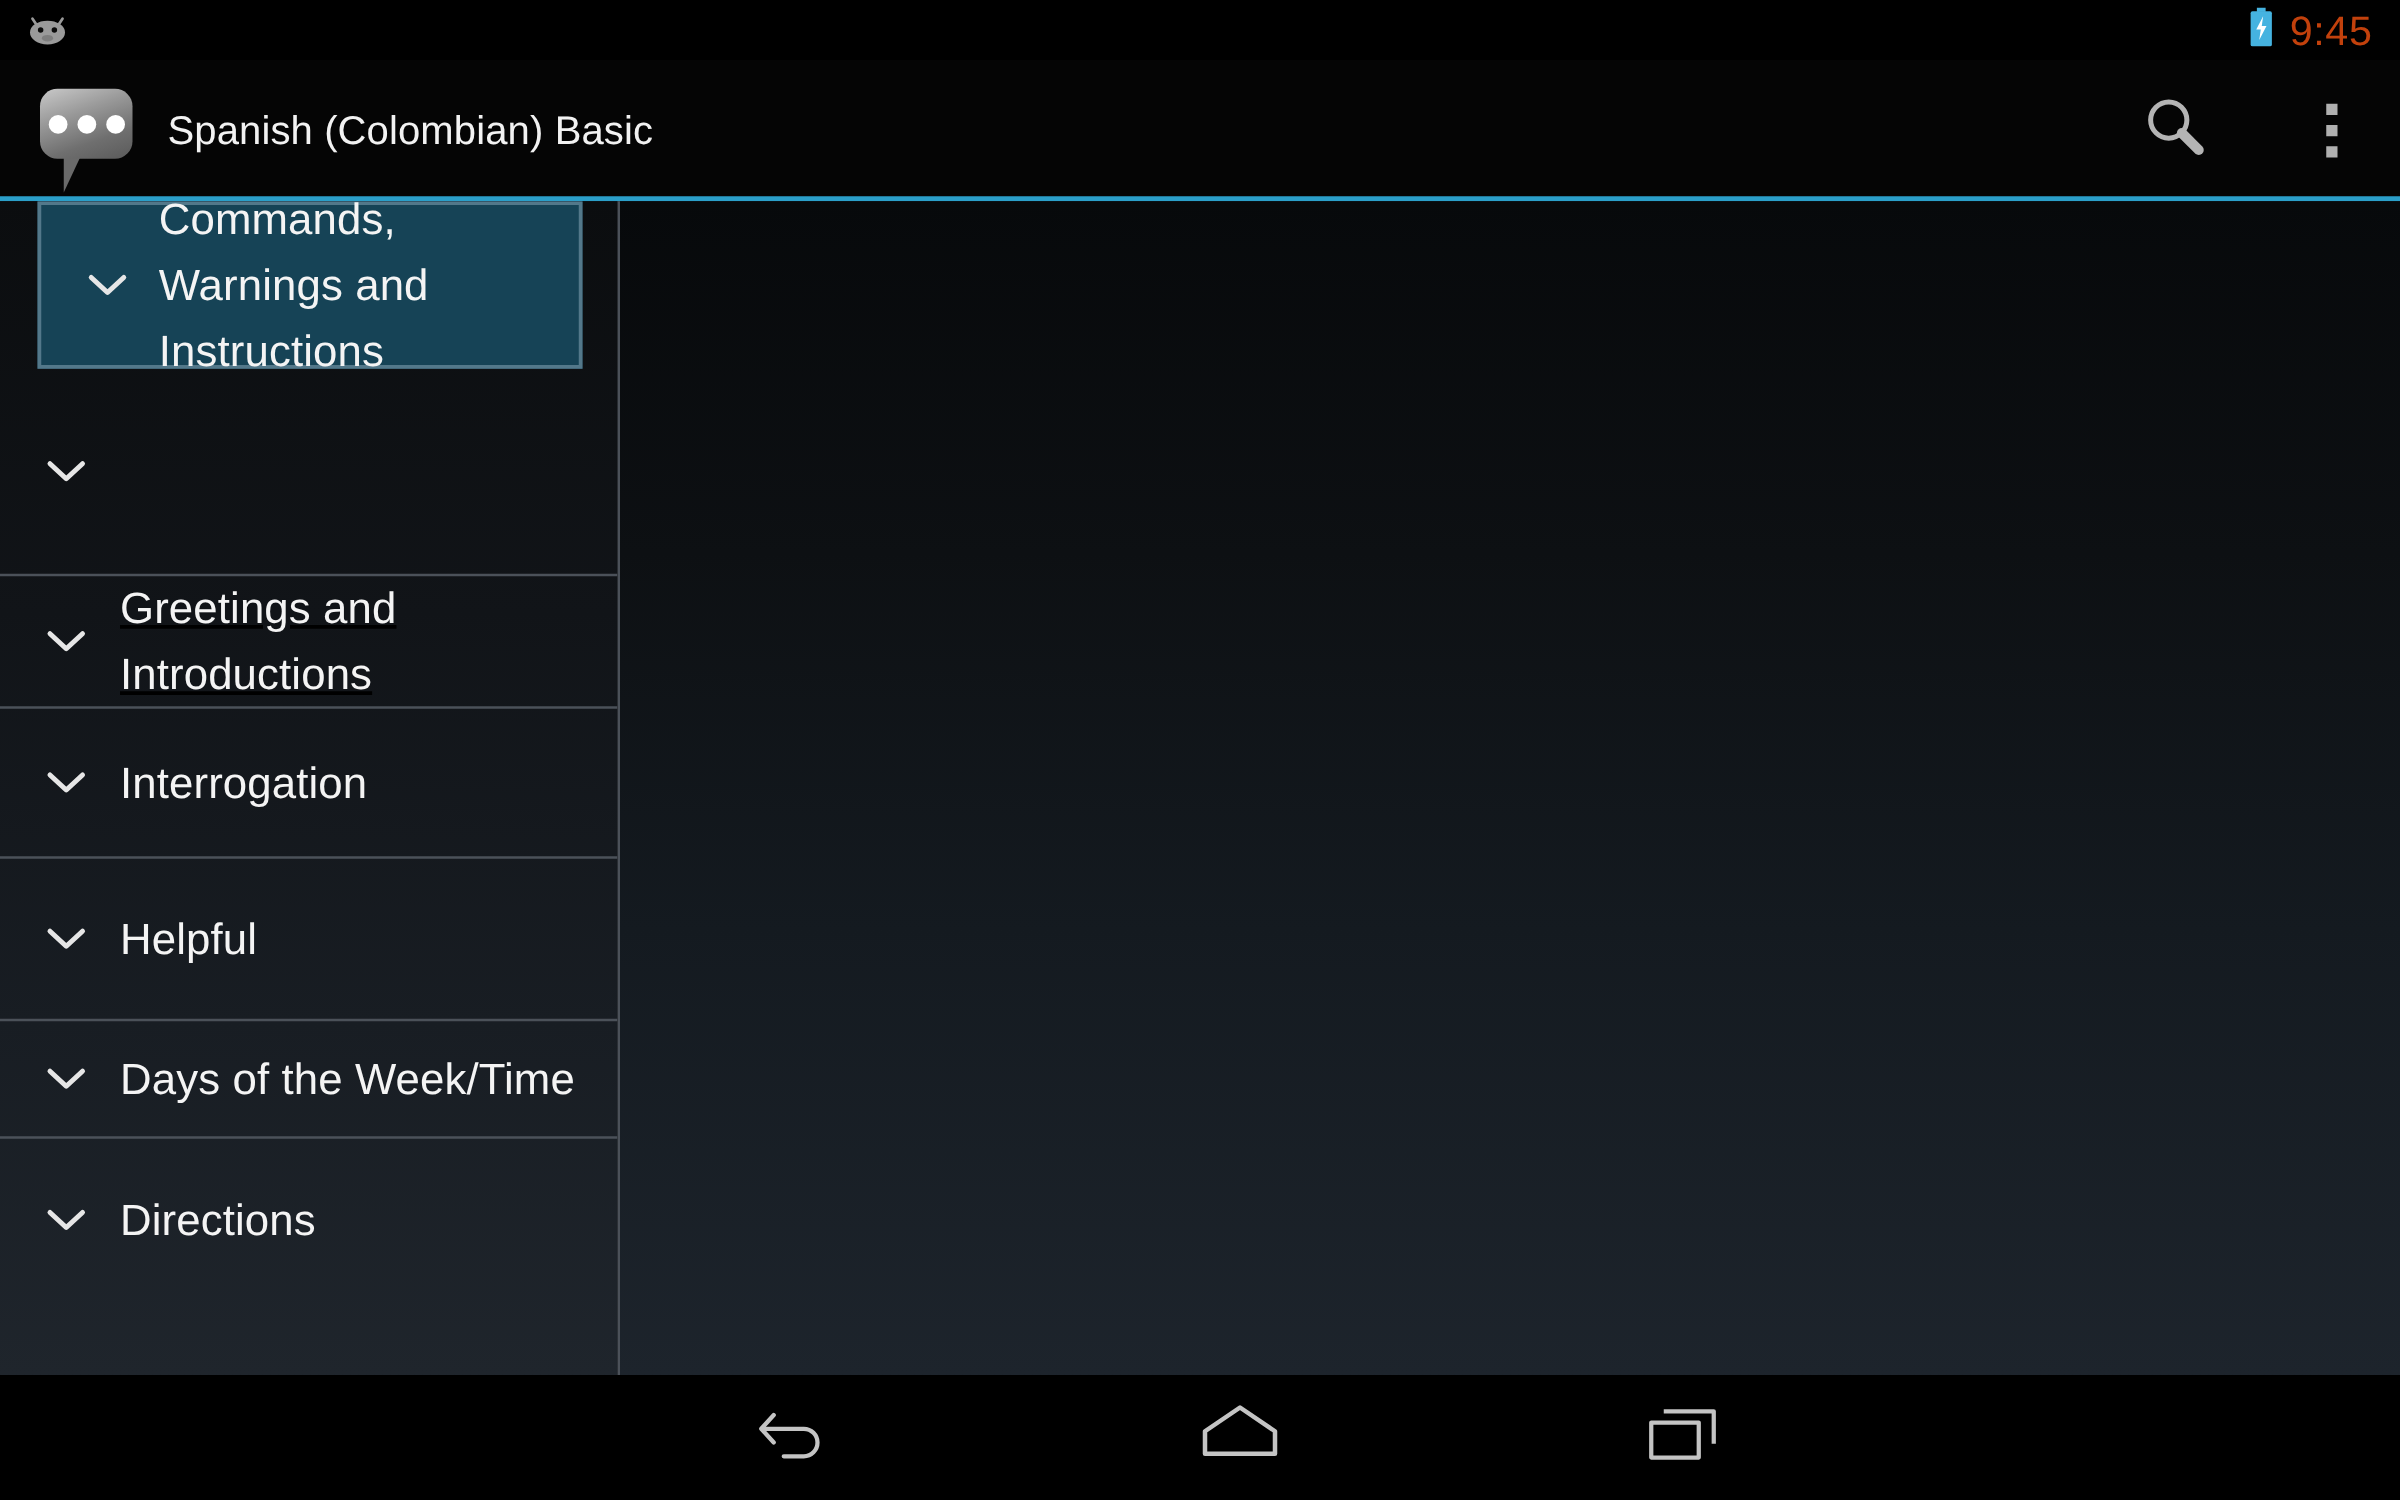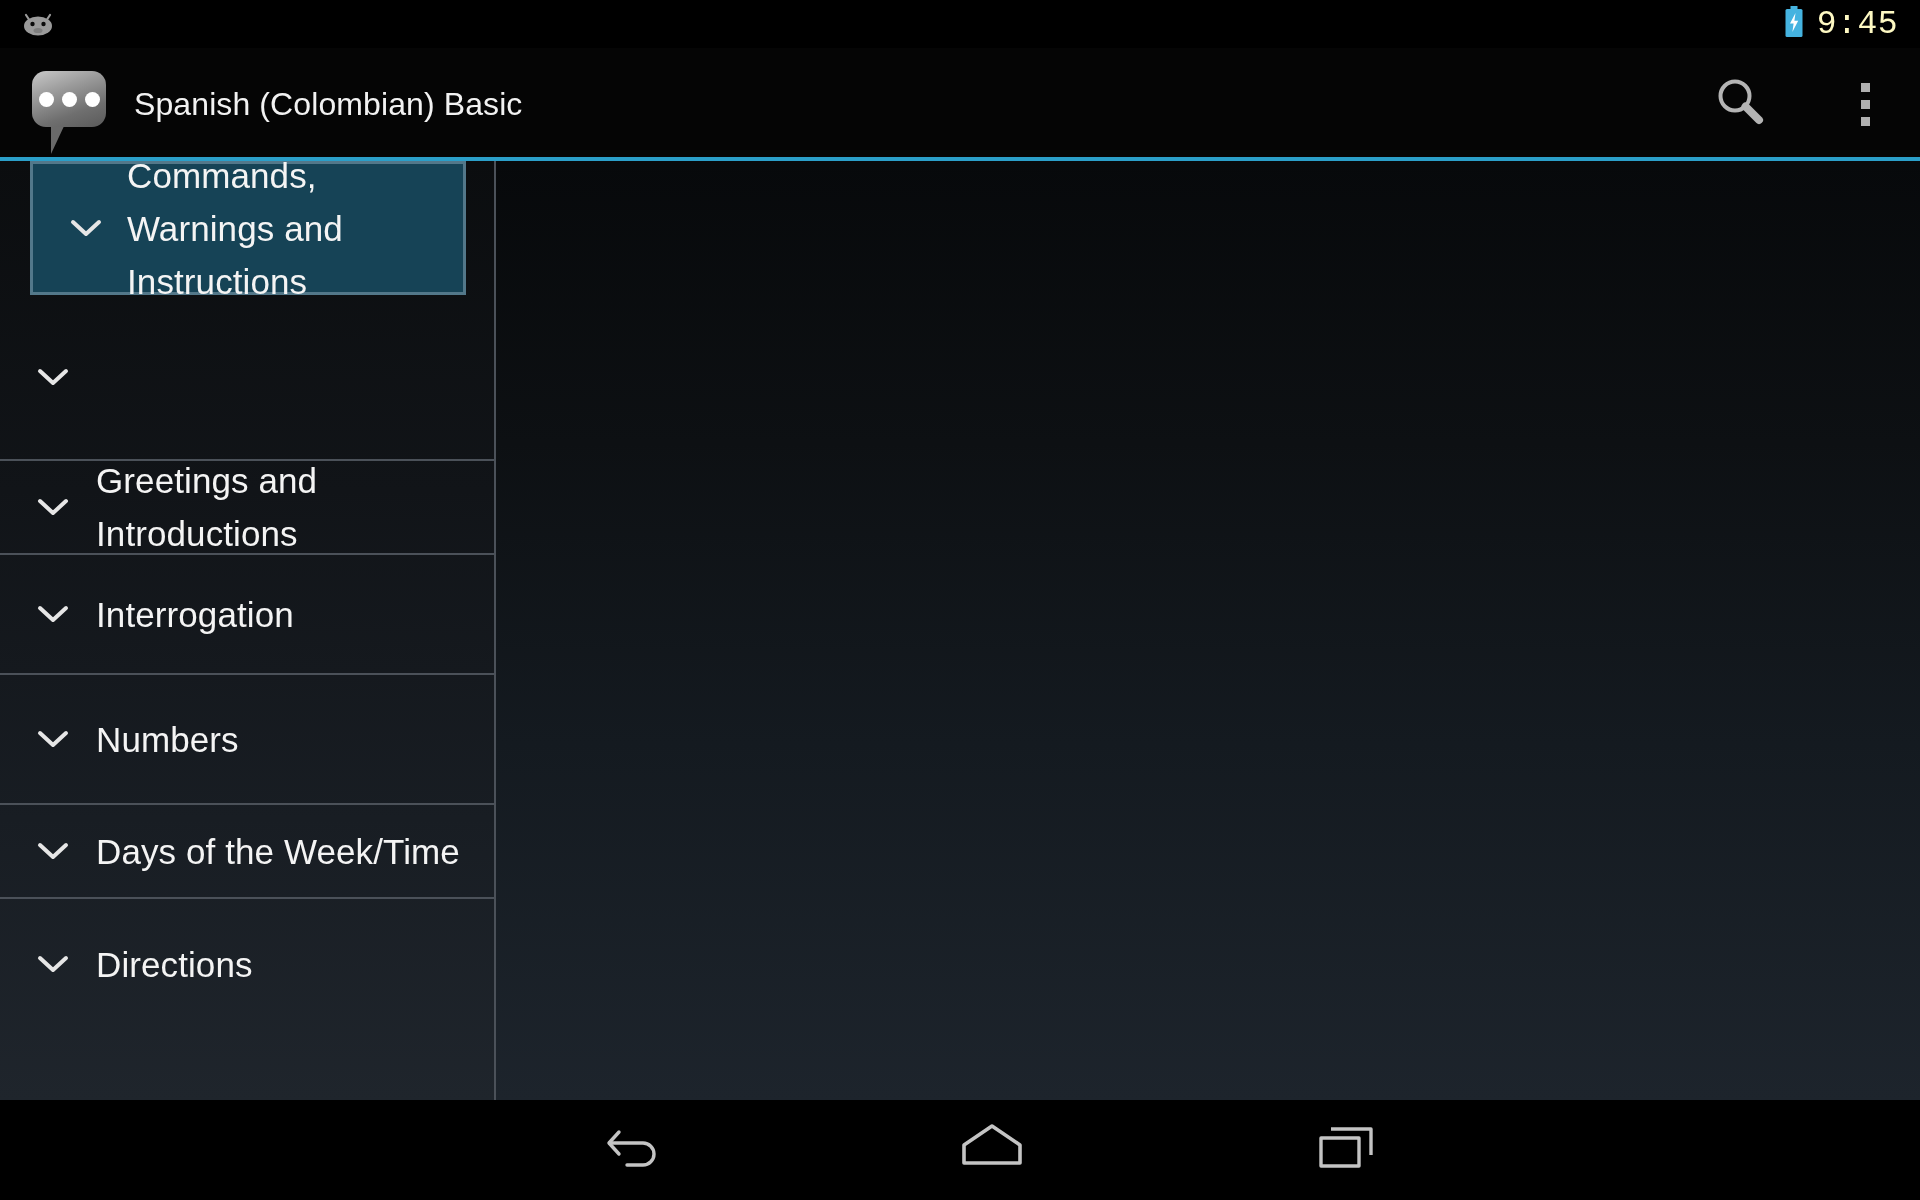--- a/index.html
+++ b/index.html
@@ -26,26 +26,25 @@
     margin-left:18px;
     width:40px; height:28px;
     display:flex; align-items:center; justify-content:center;
   }
   #status-right {
     margin-left:auto; margin-right:22px;
     display:flex; align-items:center; gap:13px;
   }
   #battery-icon { display:block; }
   #status-clock {
-    color:#fef9c3;
+    color:#c2410c;
     font-size:33px;
     letter-spacing:0.5px;
     line-height:1;
     font-weight:400;
-    font-family:Liberation Mono, monospace;
   }
 
   
   #action-bar {
     position:absolute; left:0; top:48px;
     width:1920px; height:112px;
     background:#050505;
     display:flex; align-items:center;
   }
   #app-icon {
@@ -254,21 +253,21 @@
       </div>
 
       <div class="nav-item" style="height:166px;">
         <span class="chev">
           <svg width="34" height="22" viewBox="0 0 34 22">
               <path d="M4 5 L17 17 L30 5" fill="none" stroke="#e6e6e6" stroke-width="4" stroke-linecap="round" stroke-linejoin="round"></path>
             </svg>
         </span>
       </div>
 
-      <div class="nav-item" style="height:94px;">
+      <div class="nav-item" style="height:106px;text-decoration:underline;">
         <span class="chev">
           <svg width="34" height="22" viewBox="0 0 34 22">
               <path d="M4 5 L17 17 L30 5" fill="none" stroke="#e6e6e6" stroke-width="4" stroke-linecap="round" stroke-linejoin="round"></path>
             </svg>
         </span>
         <span class="label">Greetings and Introductions</span>
       </div>
 
       <div class="nav-item" style="height:120px;">
         <span class="chev">
@@ -278,21 +277,21 @@
         </span>
         <span class="label">Interrogation</span>
       </div>
 
       <div class="nav-item" style="height:130px;">
         <span class="chev">
           <svg width="34" height="22" viewBox="0 0 34 22">
               <path d="M4 5 L17 17 L30 5" fill="none" stroke="#e6e6e6" stroke-width="4" stroke-linecap="round" stroke-linejoin="round"></path>
             </svg>
         </span>
-        <span class="label">Numbers</span>
+        <span class="label">Helpful</span>
       </div>
 
       <div class="nav-item" style="height:94px;">
         <span class="chev">
           <svg width="34" height="22" viewBox="0 0 34 22">
               <path d="M4 5 L17 17 L30 5" fill="none" stroke="#e6e6e6" stroke-width="4" stroke-linecap="round" stroke-linejoin="round"></path>
             </svg>
         </span>
         <span class="label">Days of the Week/Time</span>
       </div>

